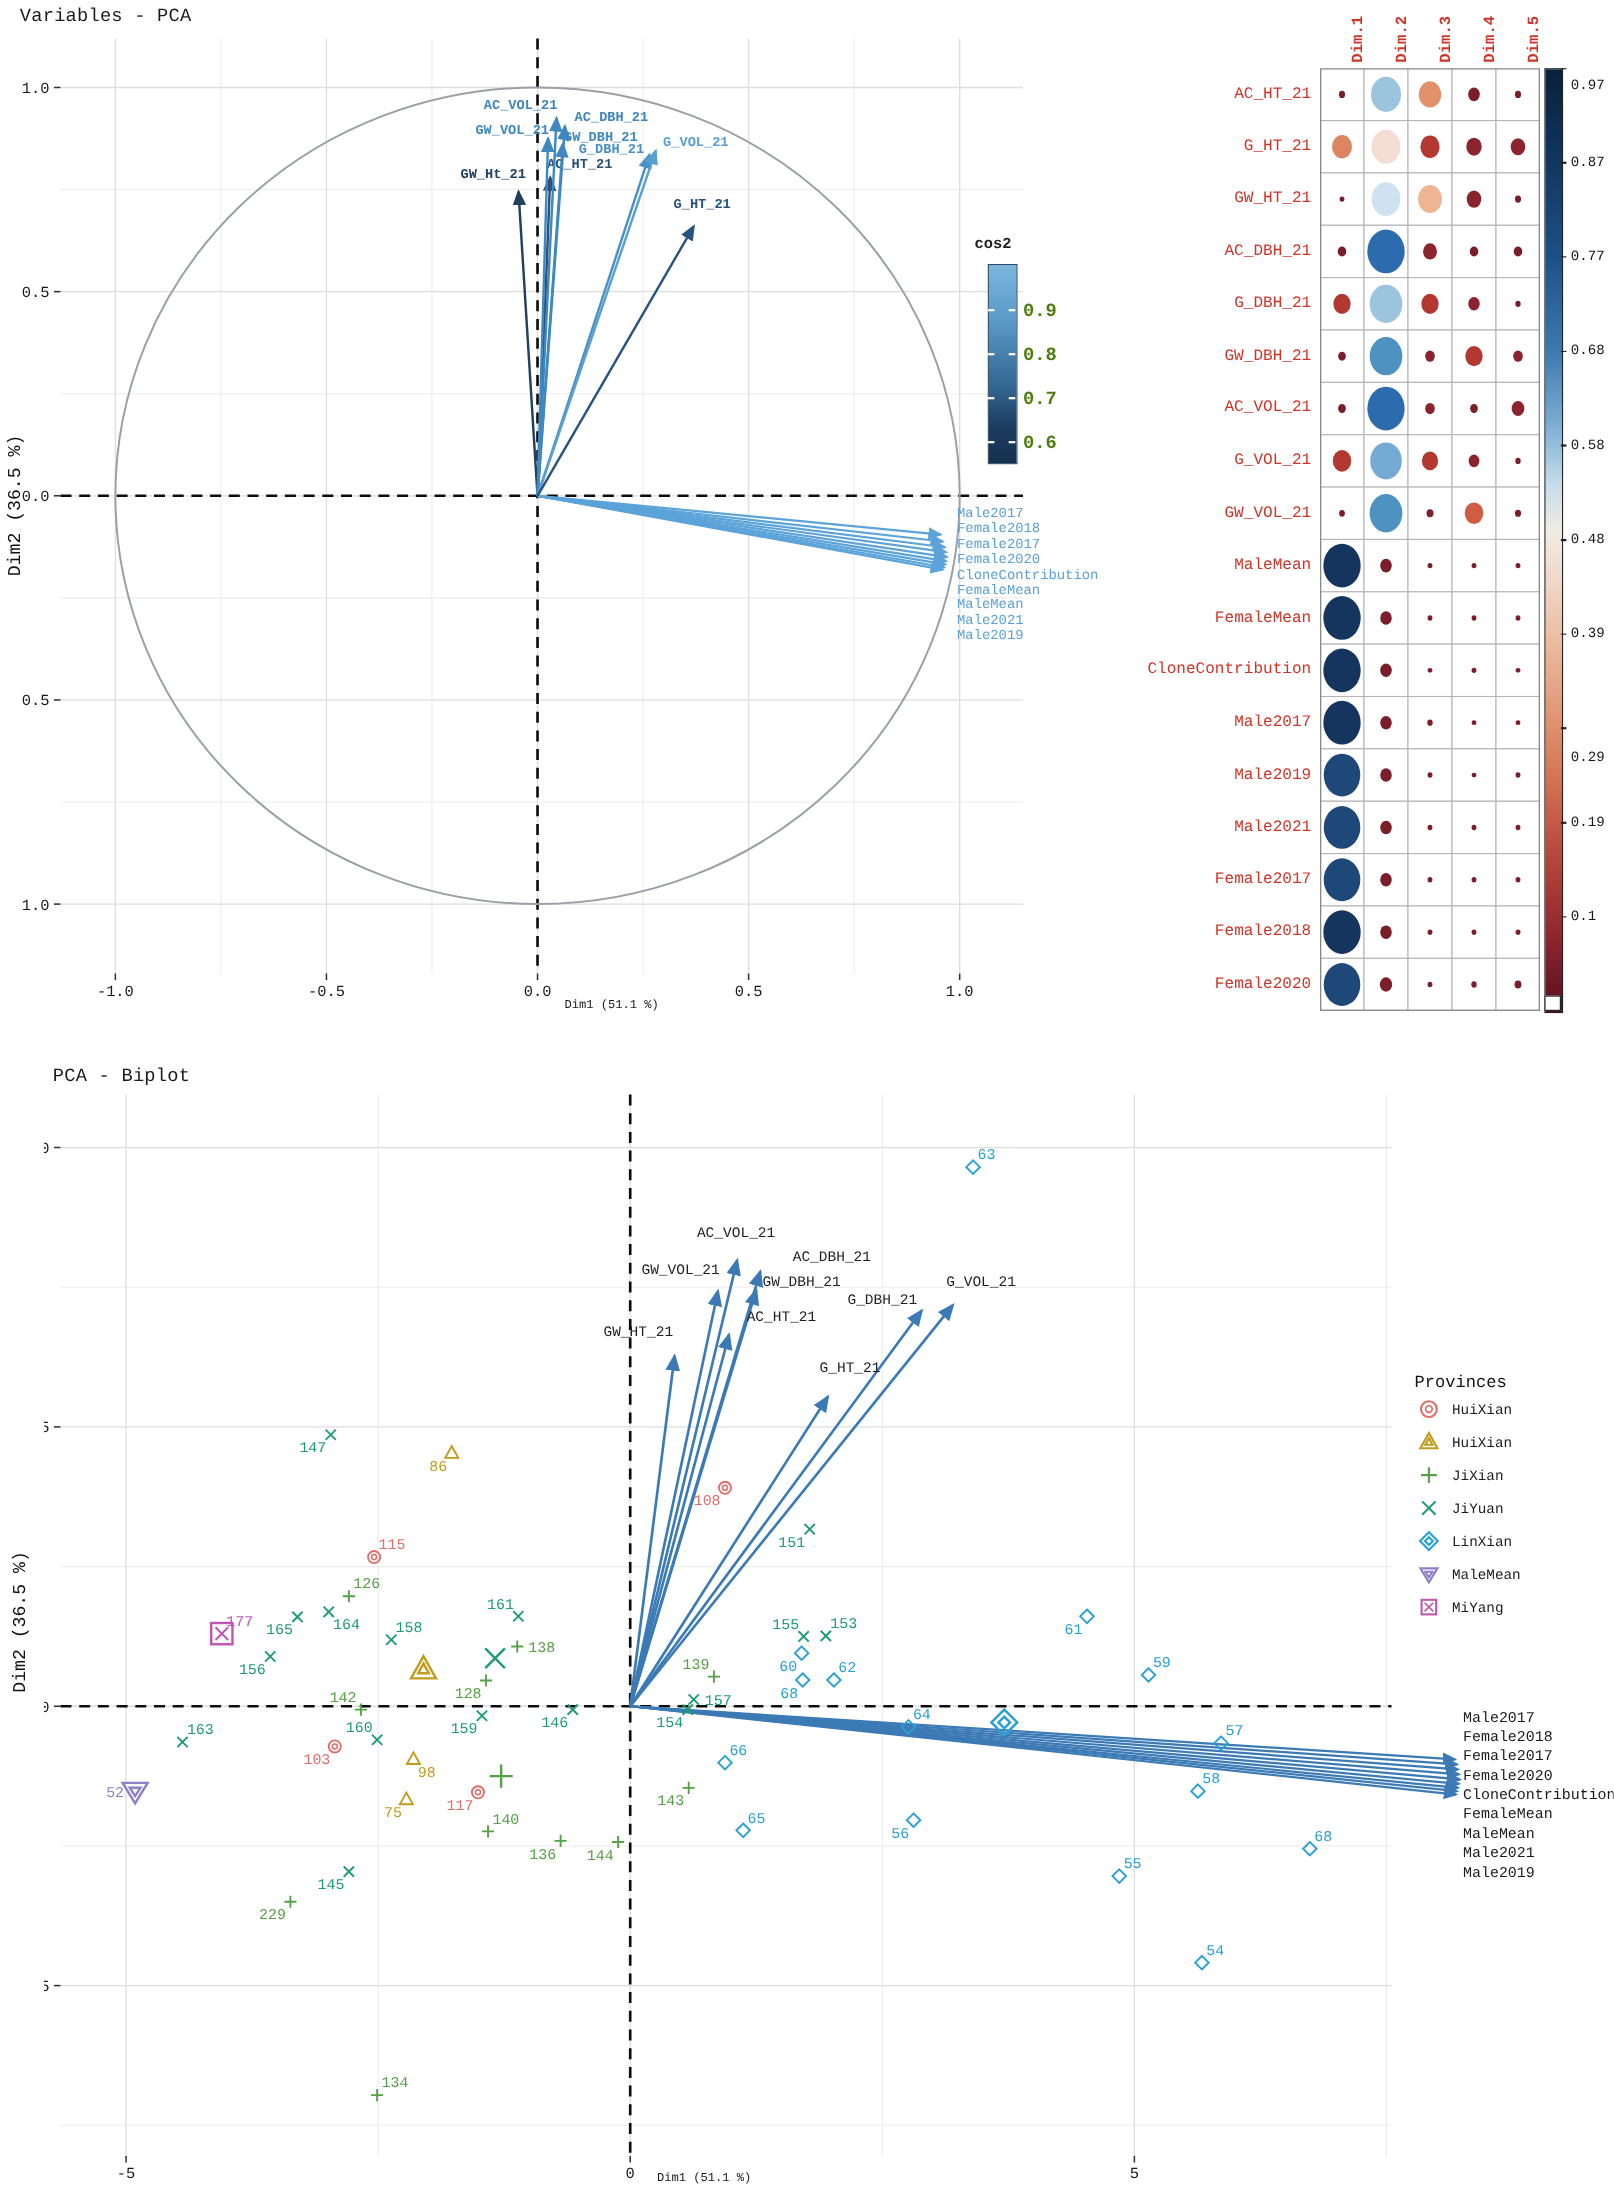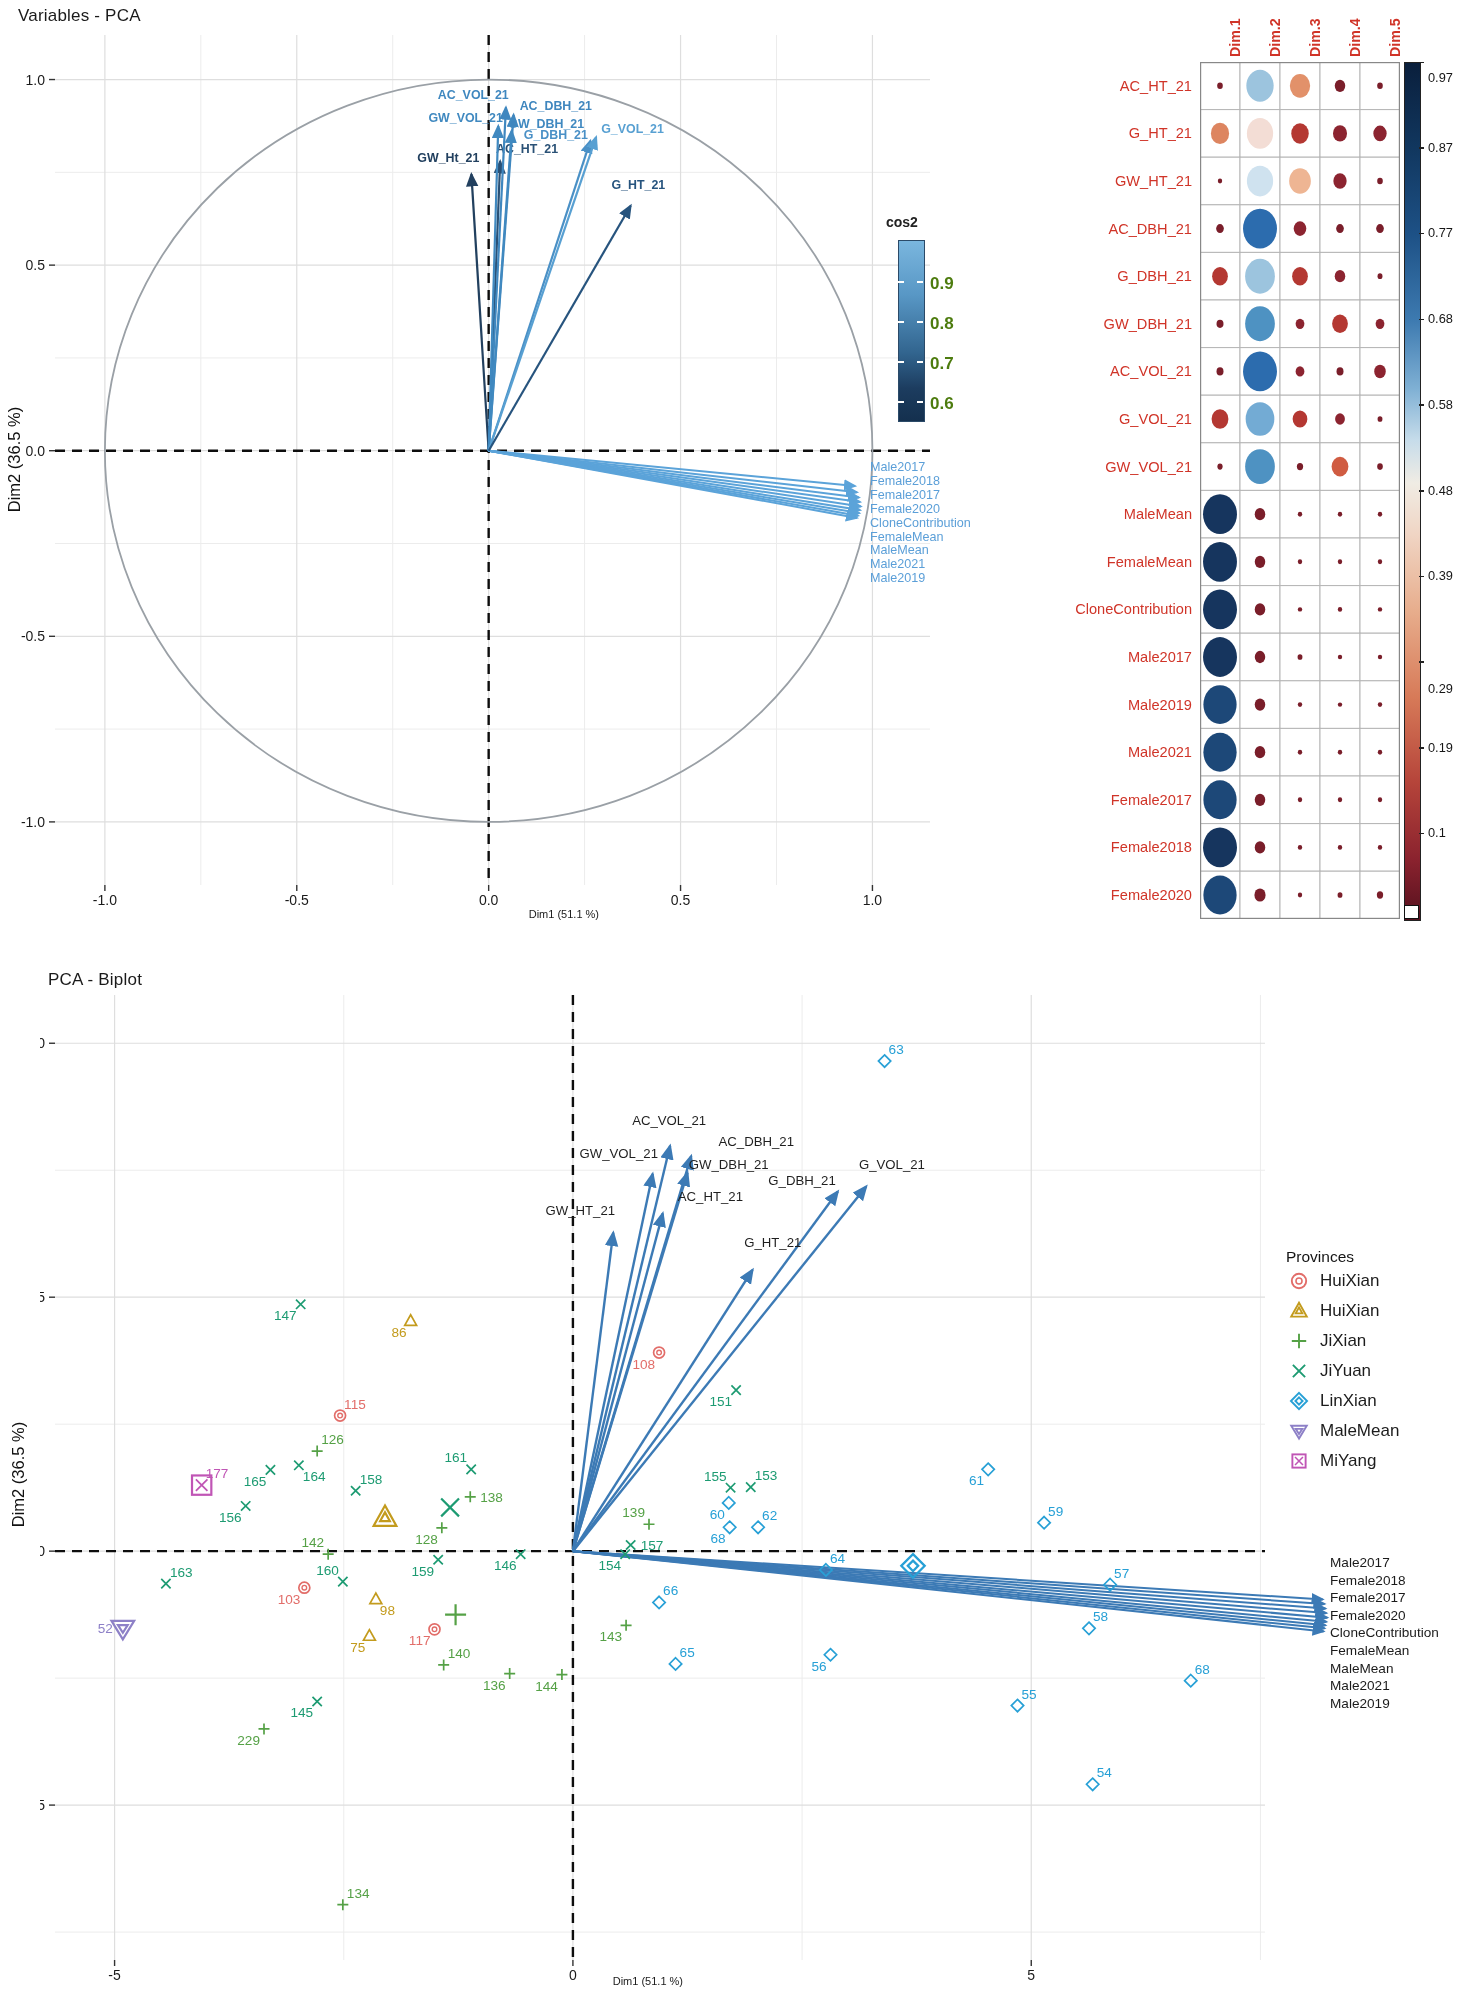--- a/index.html
+++ b/index.html
@@ -1,27 +1,27 @@
 <!DOCTYPE html>
 <html><head>
 <meta charset="utf-8">
 <style>
   html,body{margin:0;padding:0;background:#fff;}
   #app{position:relative;width:1467px;height:2000px;background:#fff;overflow:hidden;
-       font-family:Liberation Sans, sans-serif;color:#111;}
+       font-family:Liberation Mono, monospace;color:#111;}
   .abs{position:absolute;}
   .ptitle{font-size:17px;letter-spacing:.2px;color:#1a1a1a;}
   .axlab{font-size:11px;color:#1a1a1a;text-align:right;width:220px;}
   .ylab{transform:rotate(-90deg);transform-origin:center;white-space:nowrap;font-size:16.5px;}
   svg{position:absolute;pointer-events:none;}
   .stack span{display:block;line-height:13.9px;font-size:12.6px;}
   .stack2 span{display:block;line-height:17.6px;font-size:13.6px;color:#1b1b1b;}
   .legend-title{font-size:15.5px;color:#141414;}
   .litem{display:flex;align-items:center;height:30px;}
-  .litem .t{font-size:17px;color:#1c1c1c;margin-left:8px;}
+  .litem .t{font-size:13px;color:#1c1c1c;margin-left:8px;}
   .rowlab{position:absolute;width:150px;text-align:right;font-size:14.6px;color:#d03428;
           display:flex;align-items:center;justify-content:flex-end;}
   .colhead{position:absolute;white-space:nowrap;font-size:14.2px;font-weight:600;color:#d03428;
            transform:rotate(-90deg);transform-origin:0 0;}
   .cbtick{position:absolute;font-size:12.8px;color:#161616;}
   .cos2title{font-size:14px;font-weight:600;color:#222;}
   .cos2tick{position:absolute;font-size:17px;font-weight:600;color:#4d7c0f;}
 </style>
 </head>
 <body>

